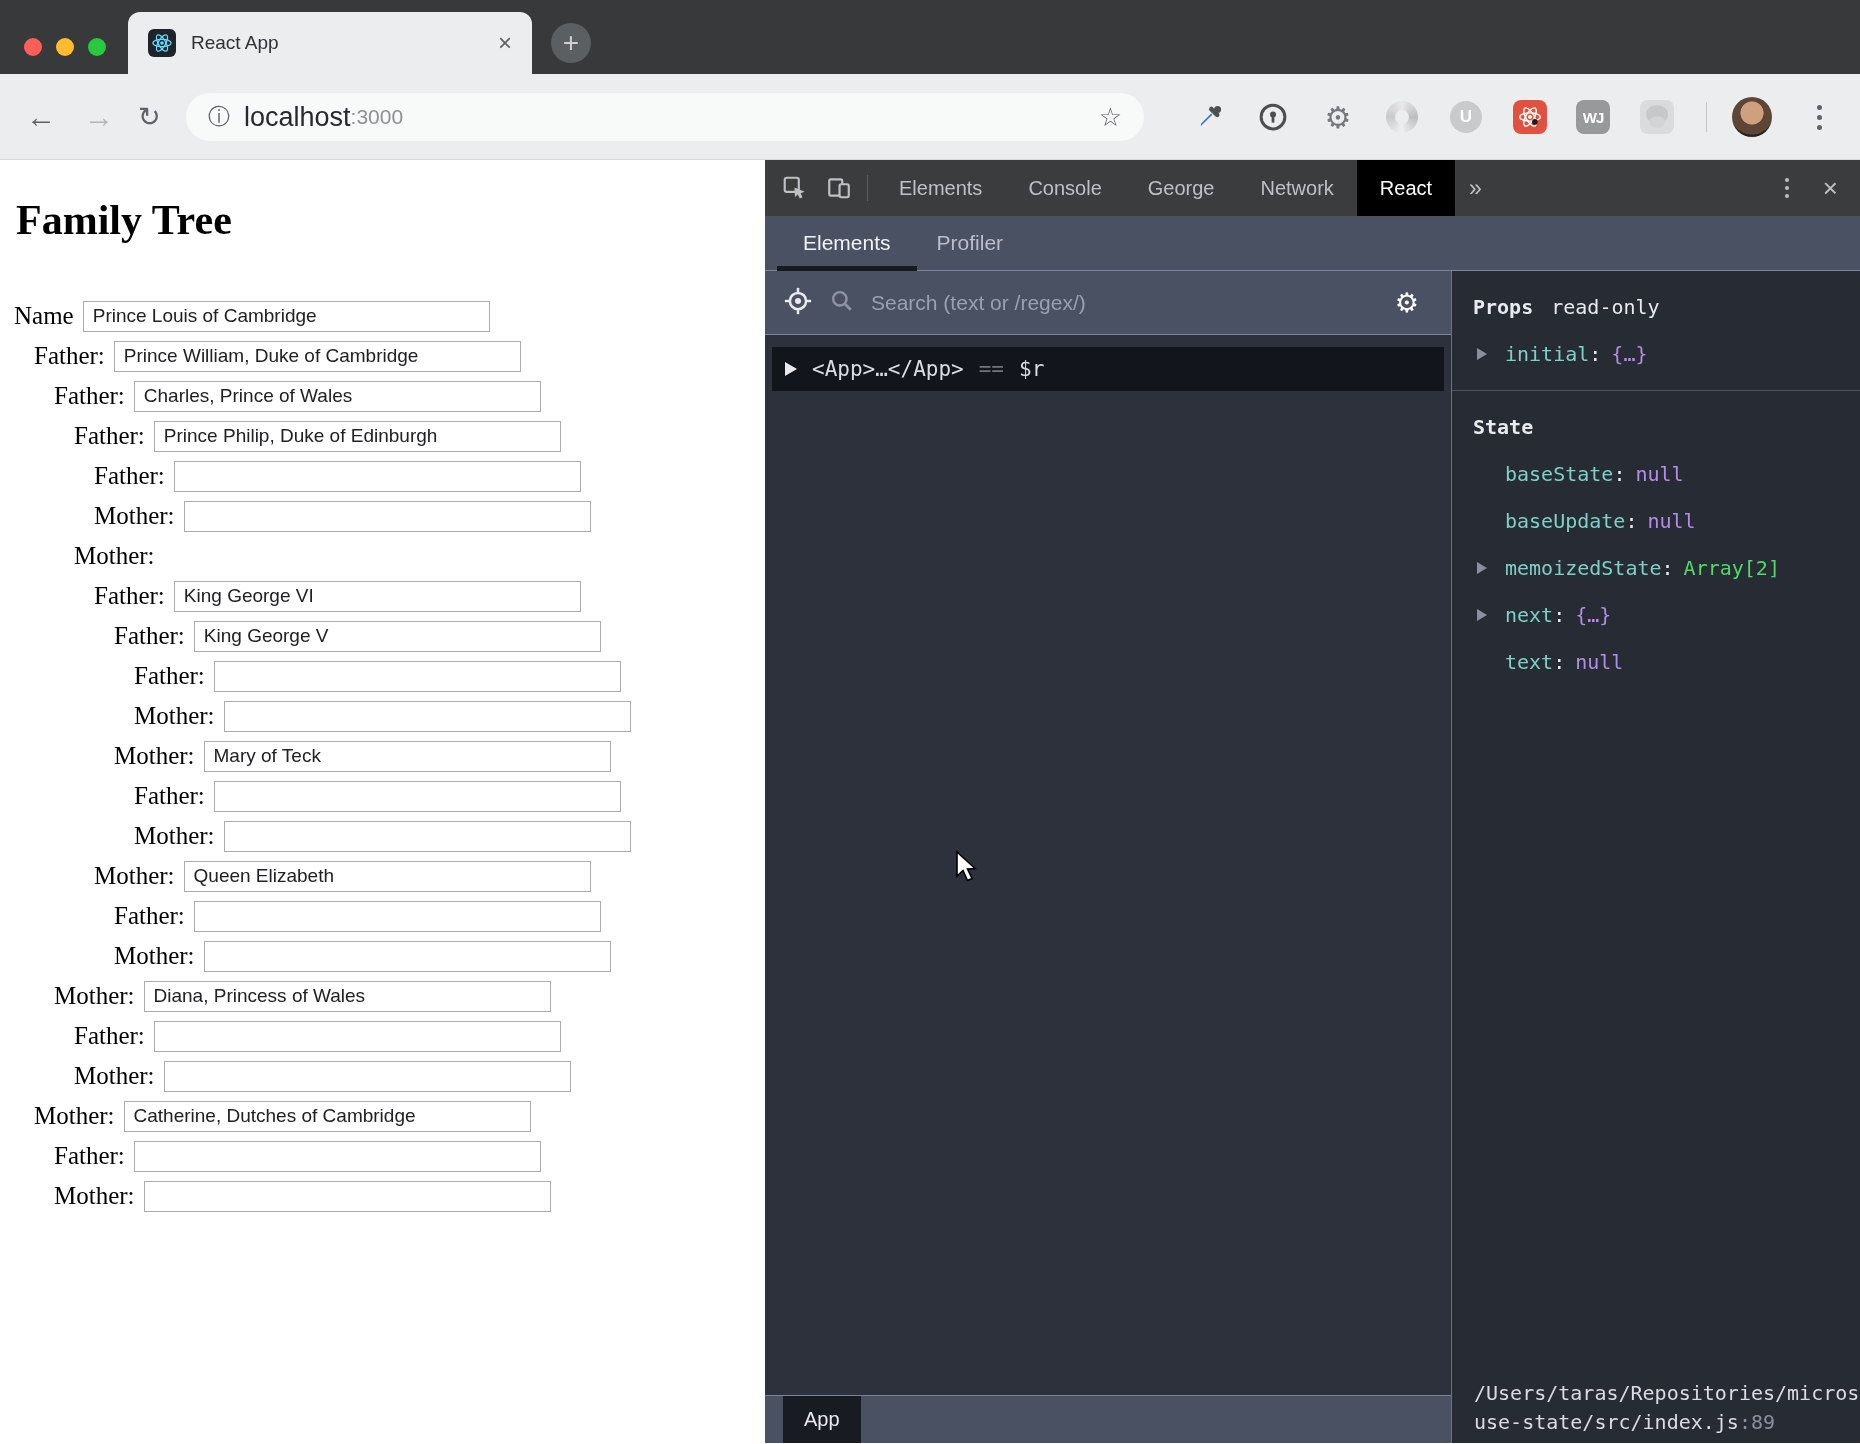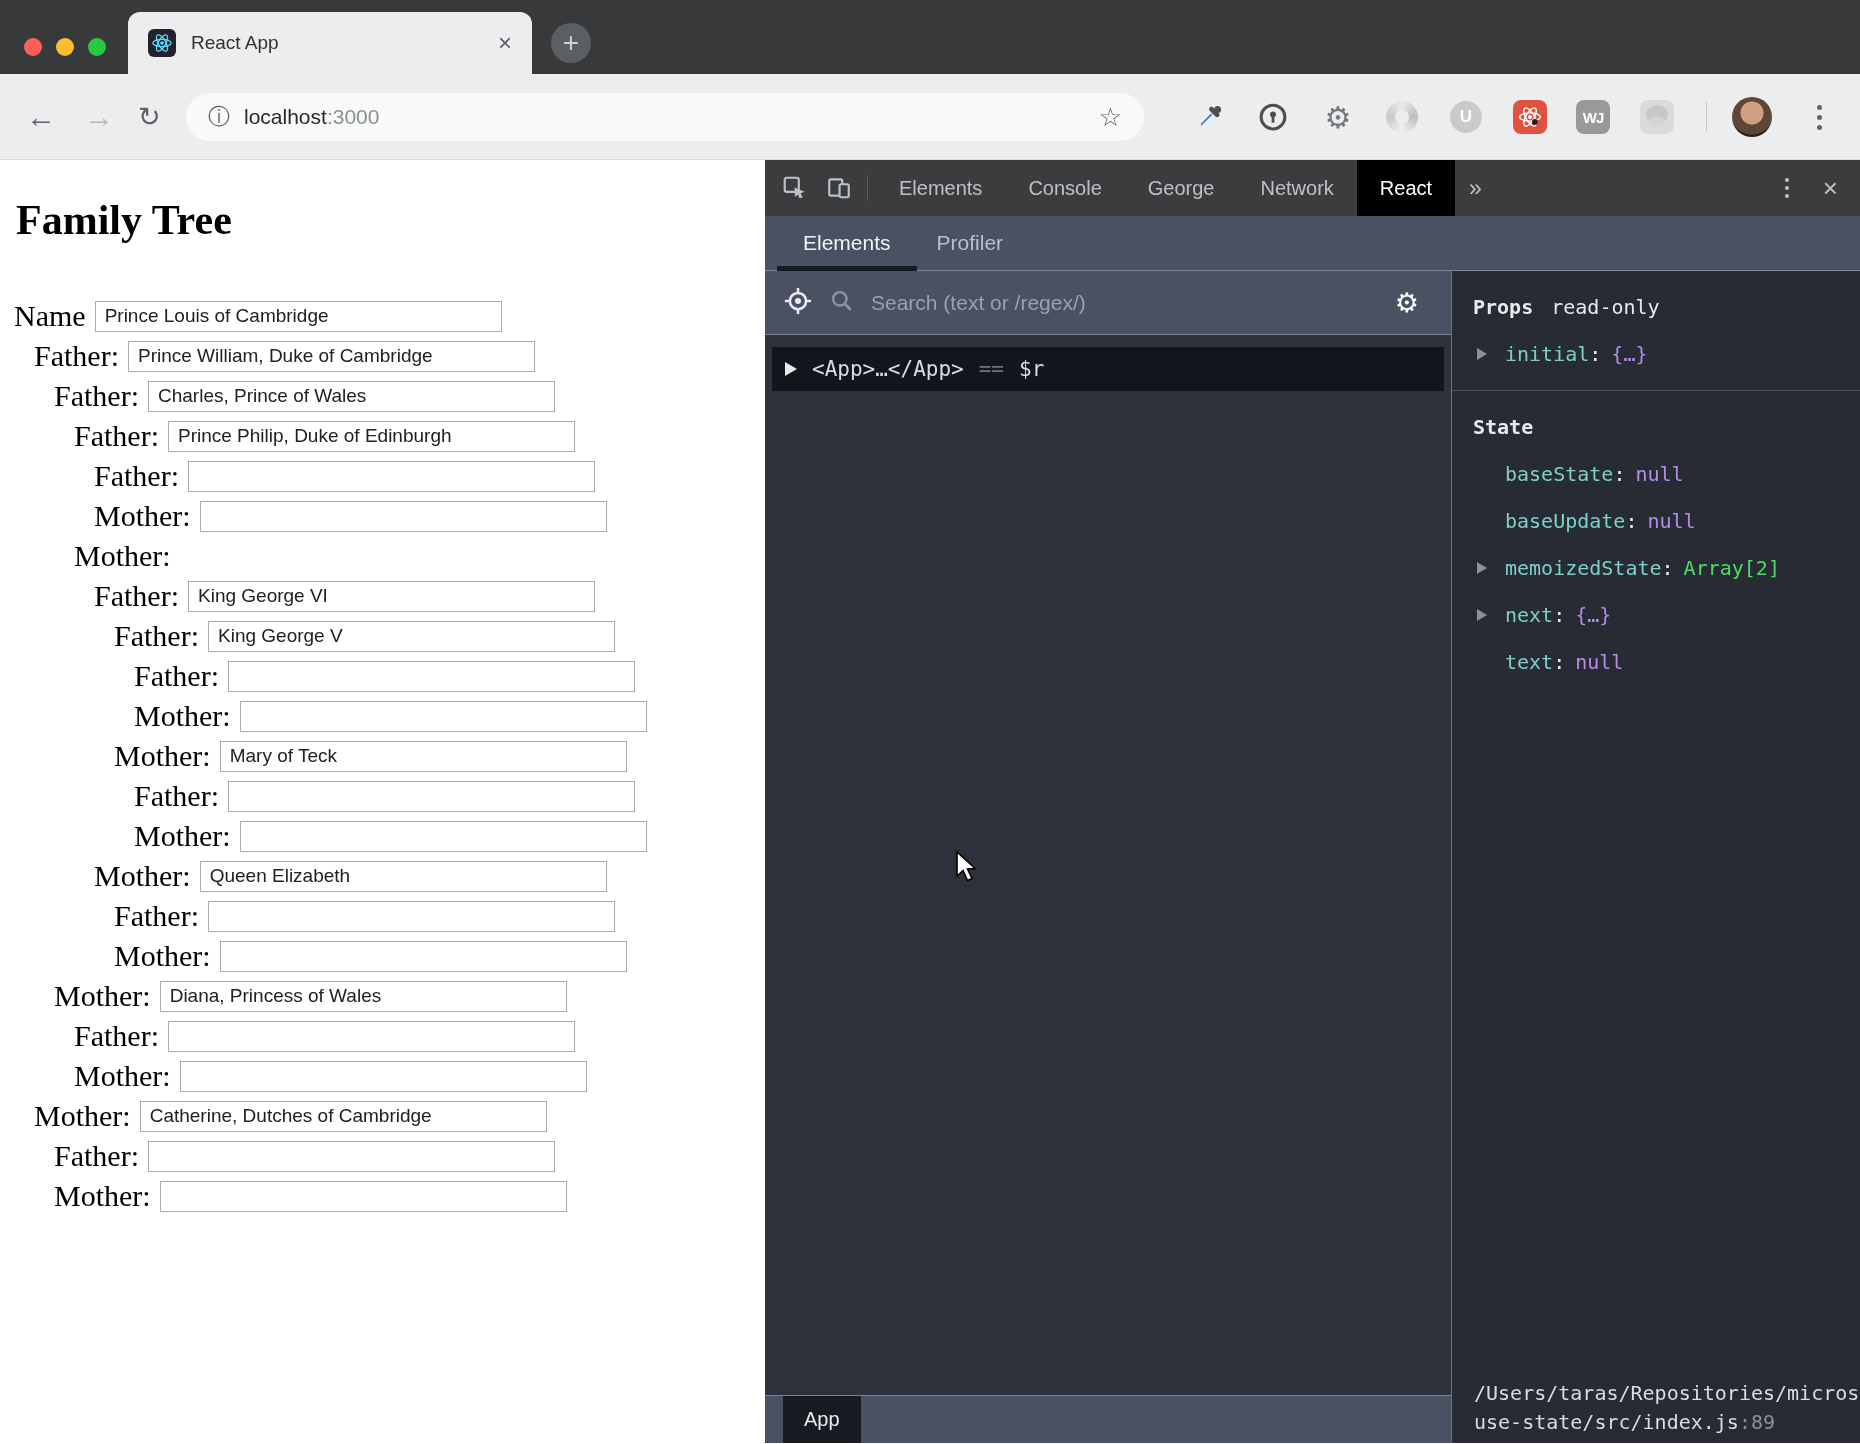--- a/index.html
+++ b/index.html
@@ -20,21 +20,21 @@
   .newtab { position:absolute; left:551px; top:23px; width:40px; height:40px; border-radius:50%;
             background:#5c5f61; color:#cfd1d2; font-size:28px; display:flex; align-items:center; justify-content:center; }
 
   
   .toolbar { position:relative; height:86px; background:#ecedee; border-bottom:1px solid #d9dadc; }
   .tbtn { position:absolute; top:0; height:86px; display:flex; align-items:center; font-size:30px; color:#5f6368; }
   .tbtn.back { left:26px; } .tbtn.fwd { left:84px; color:#b2b5b9; } .tbtn.reload { left:138px; font-size:27px; }
   .urlbar { position:absolute; left:186px; top:19px; width:958px; height:48px; background:#f8f9f9;
             border-radius:24px; display:flex; align-items:center; padding:0 22px; }
   .info-ic { font-size:22px; color:#5f6368; }
-  .host { margin-left:14px; font-size:21px; color:#28292c; }
+  .host { margin-left:14px; font-size:27px; color:#28292c; }
   .port { font-size:21px; color:#8d9196; }
   .star { margin-left:auto; font-size:26px; color:#5f6368; }
   .ext { position:absolute; top:26px; width:34px; height:34px; display:flex; align-items:center; justify-content:center; }
   .sq { border-radius:8px; width:34px; height:34px; display:flex; align-items:center; justify-content:center; }
   .ext-1p { width:30px; height:30px; }
   .ext-gear { font-size:30px; color:#76797c; }
   .ext-swirl { width:32px; height:32px; border-radius:50%;
                background:conic-gradient(#e9e9ea,#bcbdbf,#efefef,#c8c9cb,#e9e9ea); position:relative; }
   .ext-swirl::after { content:""; position:absolute; left:9px; top:9px; width:14px; height:14px; border-radius:50%; background:#ecedee; }
   .ext-u { width:32px; height:32px; border-radius:50%; background:#c8cacc; color:#fff; font-weight:bold; font-size:17px;
@@ -50,21 +50,21 @@
   .menu-dots { position:absolute; left:1809px; top:26px; width:20px; height:34px; display:flex; flex-direction:column;
                align-items:center; justify-content:center; gap:5px; }
   .menu-dots i { width:5px; height:5px; border-radius:50%; background:#5f6368; }
 
   
   .content { display:flex; height:1283px; }
   .pagepane { width:765px; background:#fff; overflow:hidden; }
   .pagepane h1 { font-family:"Liberation Serif", serif; font-size:42px; font-weight:bold; color:#000; margin:36px 0 0 16px; }
   .form { margin-top:52px; }
   .row { height:40px; display:flex; align-items:center; }
-  .row label { font-family:"Liberation Serif", serif; font-size:30px; color:#000; white-space:nowrap; }
+  .row label { font-family:"Liberation Serif", serif; font-size:25px; color:#000; white-space:nowrap; }
   .row input { margin-left:9px; width:407px; height:31px; border:1px solid #a9abad; background:#fff;
                font-family:"Liberation Sans", sans-serif; font-size:19px; color:#202124; padding:0 9px; }
 
   
   .devtools { width:1095px; display:flex; flex-direction:column; background:#272b34; }
   .dt-topbar { height:56px; background:#3b3c3e; display:flex; align-items:center; color:#bdc1c5; flex:0 0 auto; }
   .dt-icon { margin-left:16px; width:28px; height:28px; display:flex; align-items:center; justify-content:center; }
   .dt-sep { width:1px; height:26px; background:#5a5b5d; margin:0 8px 0 14px; }
   .dt-tabs { display:flex; height:100%; }
   .dt-tab { height:100%; display:flex; align-items:center; padding:0 23px; font-size:20px; color:#bdc1c5; }

